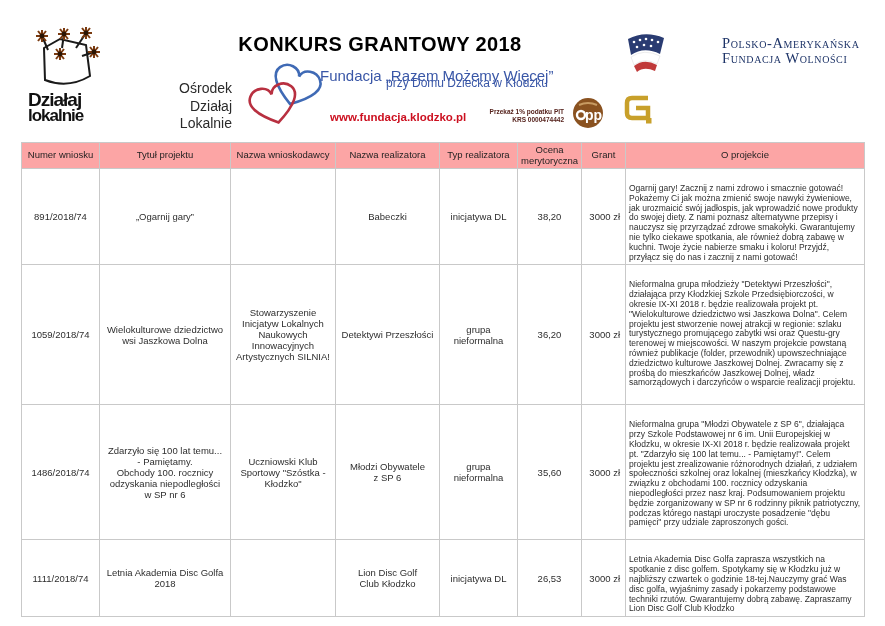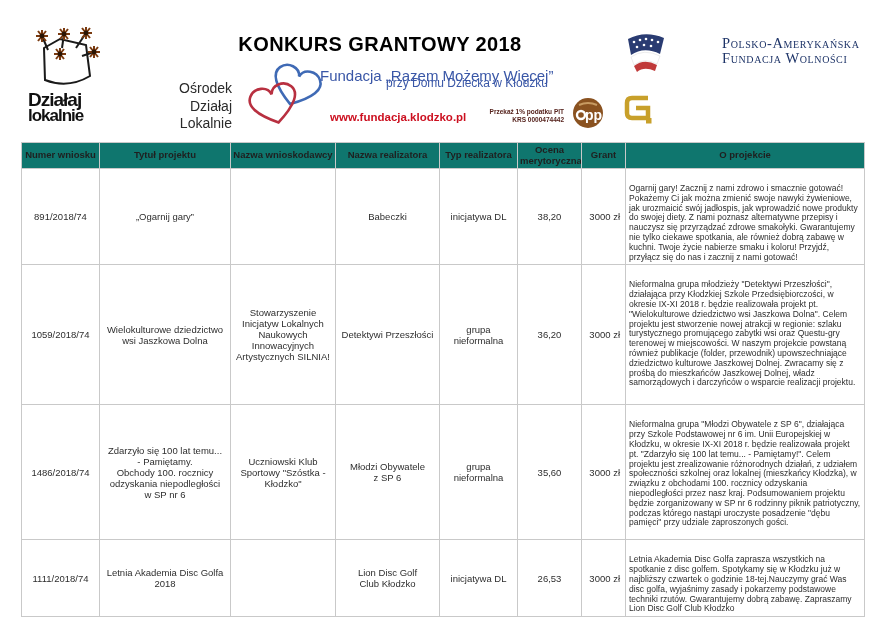--- a/index.html
+++ b/index.html
@@ -24,21 +24,21 @@
   .pafw-emblem{position:absolute;left:622px;top:33px;}
   .pafw-text{position:absolute;left:678px;top:36px;font-family:"Liberation Serif", serif;
              font-variant:small-caps;font-size:14.5px;line-height:14.5px;color:#1e3468;letter-spacing:.6px;margin-left:44px;}
   .arfp-logo{position:absolute;left:621px;top:93px;}
   .arfp-text{position:absolute;left:661px;top:94px;font-size:14px;line-height:14.5px;
              font-weight:bold;color:#8e2633;letter-spacing:-.2px;}
 
   
   table.grants{position:absolute;left:21px;top:142px;width:843px;border-collapse:collapse;table-layout:fixed;}
   .grants th,.grants td{border:1px solid #c9c9c9;overflow:hidden;}
-  .grants th{background:#0f766e;font-weight:700;font-size:9.5px;color:#1f1f1f;
+  .grants th{background:#fca5a5;font-weight:400;font-size:9.5px;color:#1f1f1f;
              text-align:center;padding:1px 2px;line-height:10.5px;}
   .grants td{font-size:9.5px;line-height:11px;text-align:center;vertical-align:middle;
              padding:1px 3px;white-space:pre-line;color:#2e2e2e;}
   .grants td.opis{font-size:8.5px;line-height:9.8px;text-align:left;vertical-align:top;padding:15px 3px 2px 3px;}
   .grants td.grant{text-align:right;padding-right:5px;}
   tr.hrow{height:26px;} tr.r0{height:90px;} tr.r1{height:140px;} tr.r2{height:135px;} tr.r3{height:72px;}
 </style>
 </head>
 <body>
 

